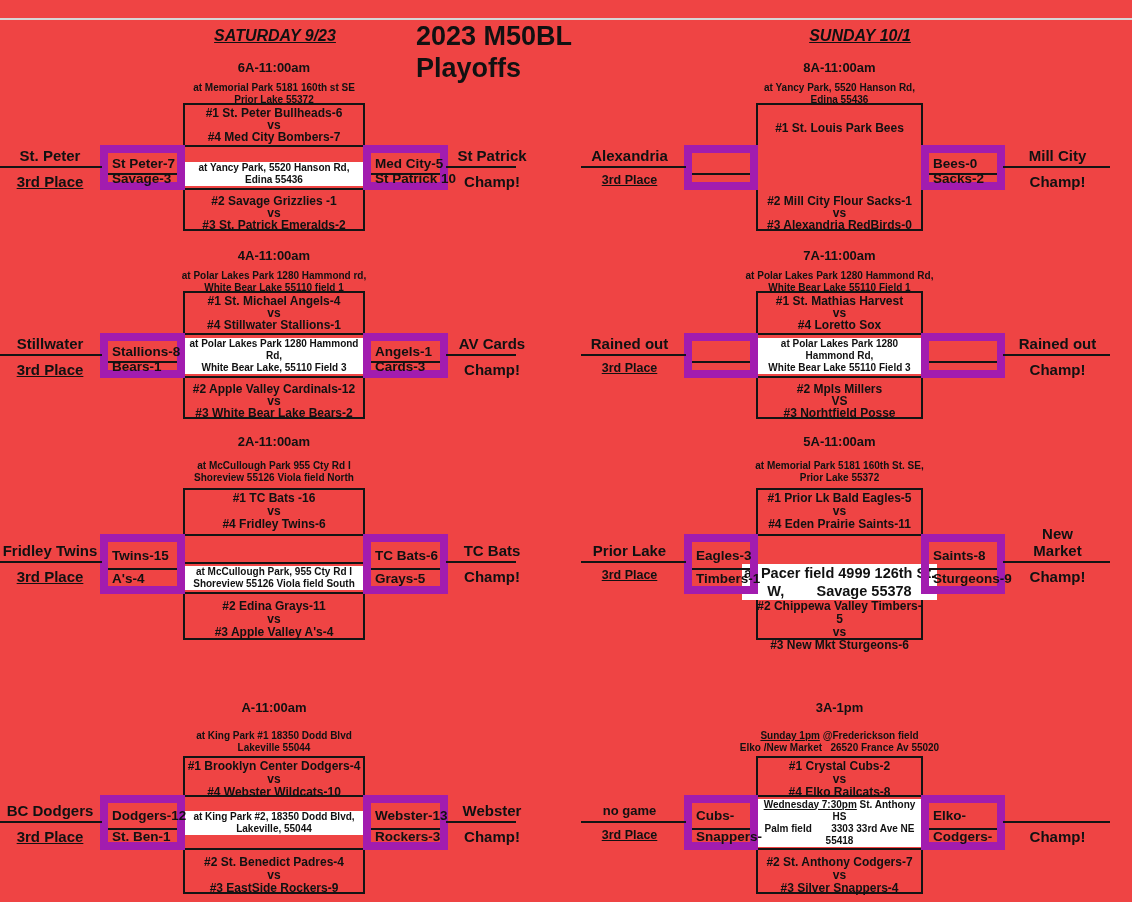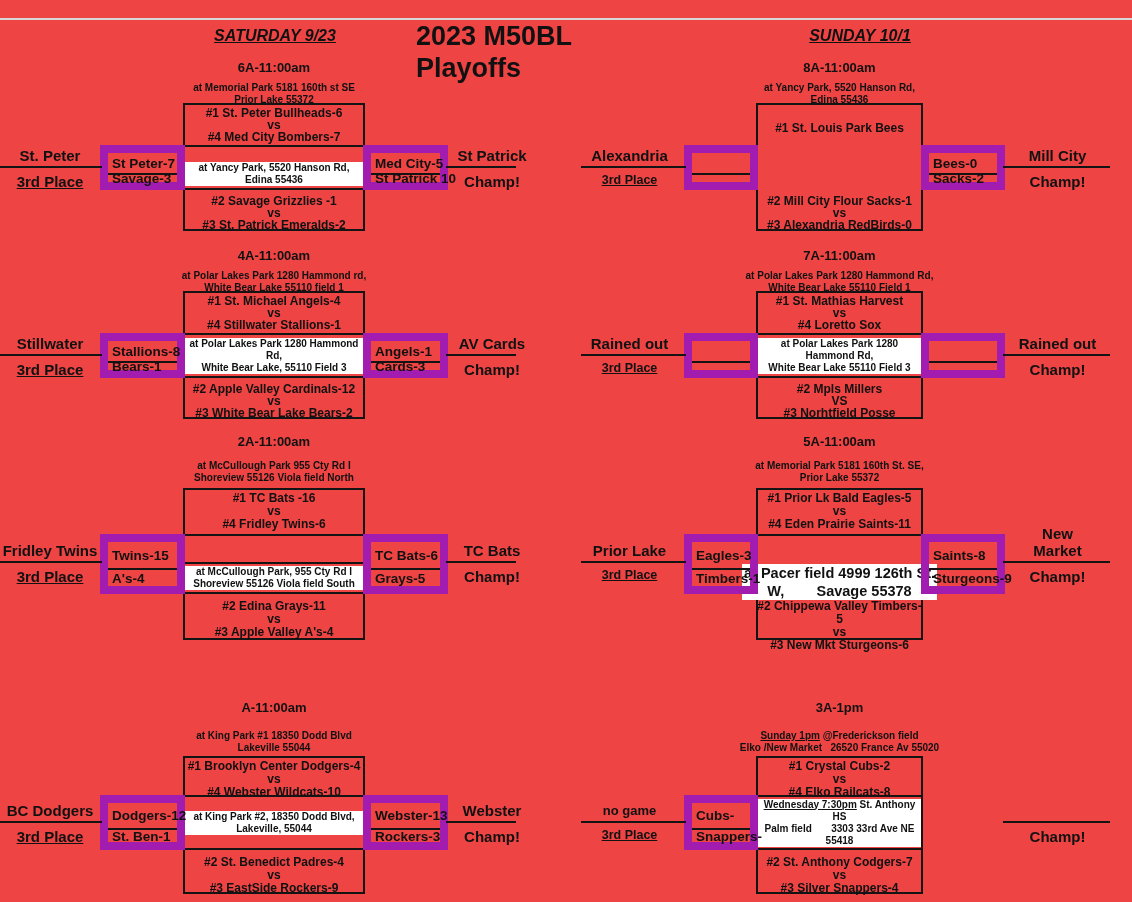--- a/index.html
+++ b/index.html
@@ -415,20 +415,25 @@
     <div class="matchup m2">
       <div>#2  St. Anthony Codgers-7</div>
       <div>vs</div>
       <div>#3 Silver Snappers-4</div>
     </div>
     <div class="sbox sbox-l">
       <div class="s-top">Cubs-</div>
       <div class="s-div"></div>
       <div class="s-bot">Snappers-</div>
     </div>
+    <div class="sbox sbox-r">
+      <div class="s-top">Elko-</div>
+      <div class="s-div"></div>
+      <div class="s-bot">Codgers-</div>
+    </div>
     <div class="hline hline-l"></div>
     <div class="hline hline-r"></div>
     <div class="lbl lbl-top lbl-top-l">no game</div>
     <div class="lbl lbl-bot lbl-bot-l">3rd Place</div>
     <div class="lbl lbl-top lbl-top-r">
       <div></div>
       <div></div>
     </div>
     <div class="lbl lbl-bot lbl-bot-r">Champ!</div>
   </div>

